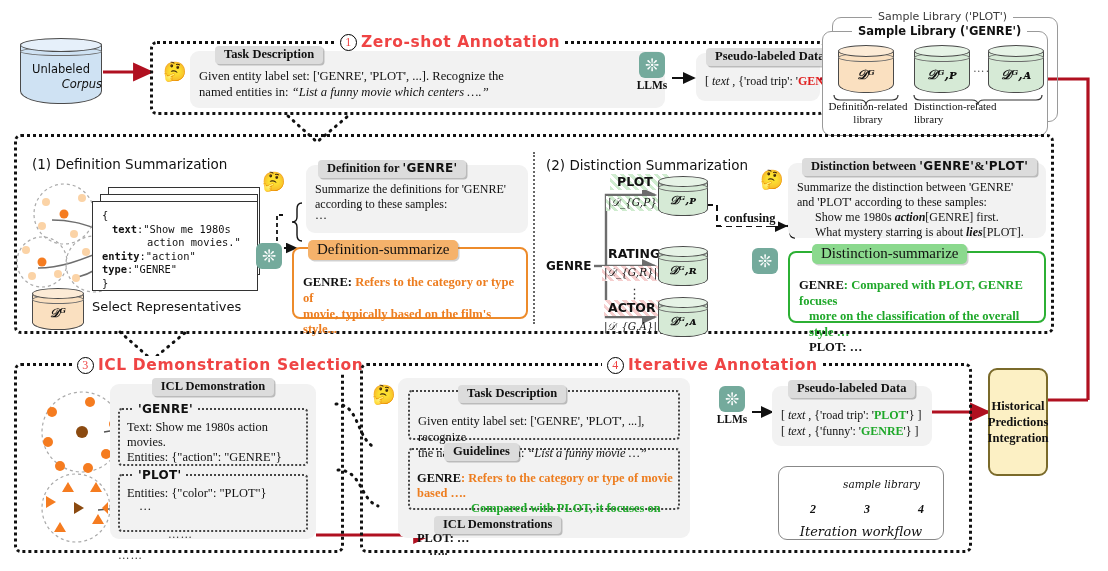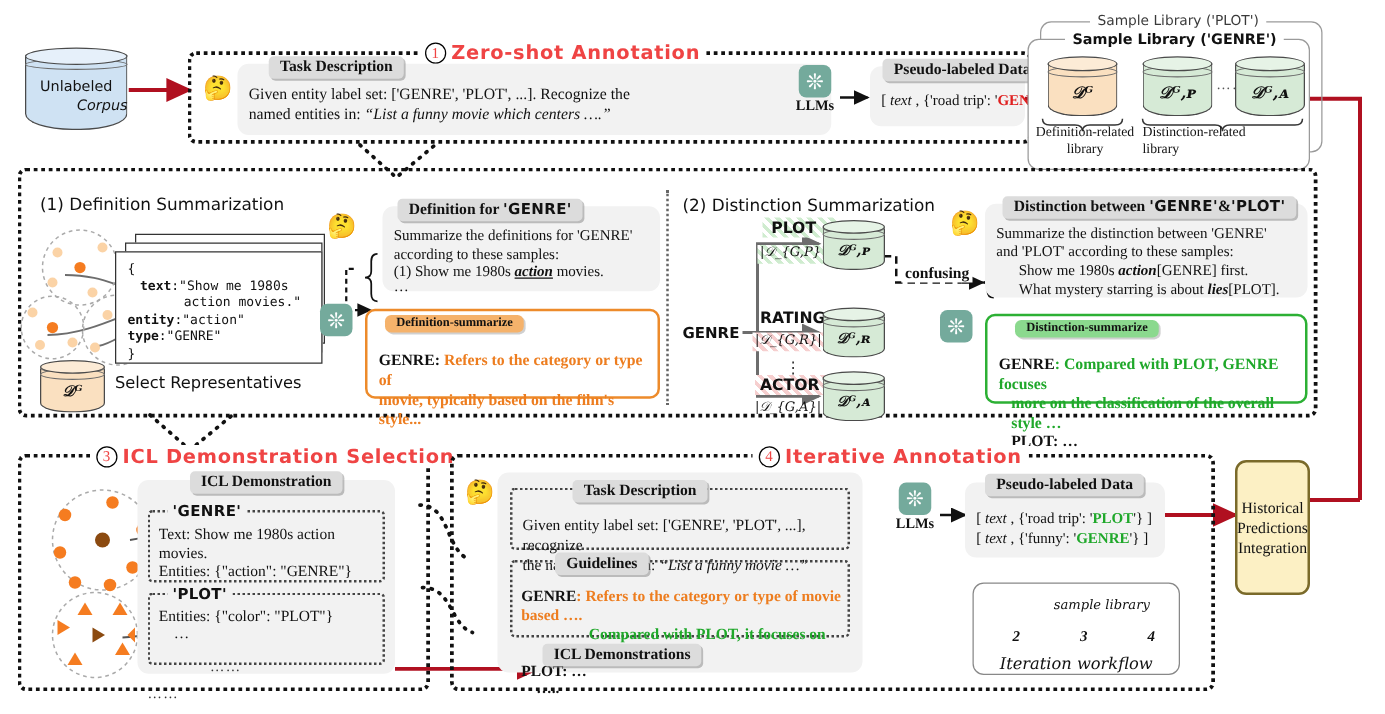--- a/index.html
+++ b/index.html
@@ -30,22 +30,22 @@
   .card-body { font-size:12.6px; line-height:15.5px; padding:3px 8px 4px 9px; }
 
   .mono-tag { font-family:"DejaVu Sans", sans-serif; font-weight:bold; font-size:12px;
               letter-spacing:.3px; }
 
   
   .sumbox { border-radius:8px; background:#fff; }
   .sumbox.orange { border:2.2px solid #ED8B2B; }
   .sumbox.green  { border:2.2px solid #2CB034; }
   .sum-label { display:inline-block; border-radius:5px; padding:1px 9px 2px;
-               font-weight:bold; font-size:10px; white-space:nowrap;
-               box-shadow:1.5px 1.5px 0 rgba(120,120,120,.35);margin-top:12px; }
+               font-weight:normal; font-size:15px; white-space:nowrap;
+               box-shadow:1.5px 1.5px 0 rgba(120,120,120,.35); }
   .sum-label.orange { background:#F5B26B; color:#111; }
   .sum-label.green  { background:#8BD98E; color:#111; }
   .sum-body { font-size:12.6px; line-height:15.8px; font-weight:bold; padding:5px 9px; }
   .o { color:#ED7D1F; } .g { color:#1FA82A; } .r { color:#E02020; }
   .blk { color:#111; }
 
   
   .cyl { position:absolute; }
   .cyl .body { position:absolute; left:0; right:0; top:7px; bottom:0;
                border:1.6px solid #4a4a4a; border-top:none;
@@ -60,21 +60,21 @@
 
   
   .emoji { font-size:19px; line-height:1; }
   .llm-badge { width:26px; height:26px; border-radius:6px; background:#74AA9C;
                display:flex; align-items:center; justify-content:center;
                color:#fff; font-size:17px; }
   .llm-cap { font-weight:bold; font-size:11.5px; text-align:center; margin-top:1px; }
 
   .hist { border:2px solid #7a6a2a; border-radius:9px; background:#FCF0C4;
           display:flex; align-items:center; justify-content:center; text-align:center;
-          font-weight:normal; font-size:12.6px; line-height:16px; }
+          font-weight:bold; font-size:12.6px; line-height:16px; }
 
   .sub-head { font-family:"DejaVu Sans", sans-serif; font-size:13.5px; color:#111; }
 
   .tiny { font-size:11.5px; }
   .txt { font-size:12.4px; line-height:15px; }
   .itl { font-style:italic; }
   .bld { font-weight:bold; }
   .ul-bi { font-weight:bold; font-style:italic; text-decoration:underline; }
 
   .codecard { background:#fff; border:1.5px solid #333; }
@@ -301,21 +301,20 @@
   <div class="abs emoji" style="left:262px; top:172px;">🤔</div>
   <div class="abs card" style="left:306px; top:165px; width:222px; height:68px;">
     <div style="position:relative; top:-7px; left:12px;">
       <span class="card-label">
         <span>Definition for </span><span class="mono-tag">'GENRE'</span>
       </span>
     </div>
     <div class="card-body" style="padding-top:0; margin-top:-3px; font-size:12px; line-height:14.5px;">
       <div>Summarize the definitions for 'GENRE'</div>
       <div>according to these samples:</div>
-      <div><span>(1) Show me 1980s </span><span class="ul-bi">action</span><span> movies.</span></div>
       <div style="line-height:9px;">…</div>
     </div>
   </div>
 
   <div class="abs" style="left:256px; top:243px;">
     <div class="llm-badge">❊</div>
   </div>
   <div class="abs sumbox orange" style="left:292px; top:247px; width:236px; height:72px;">
     <div style="position:relative; top:-9px; left:14px;">
       <span class="sum-label orange">Definition-summarize</span>

